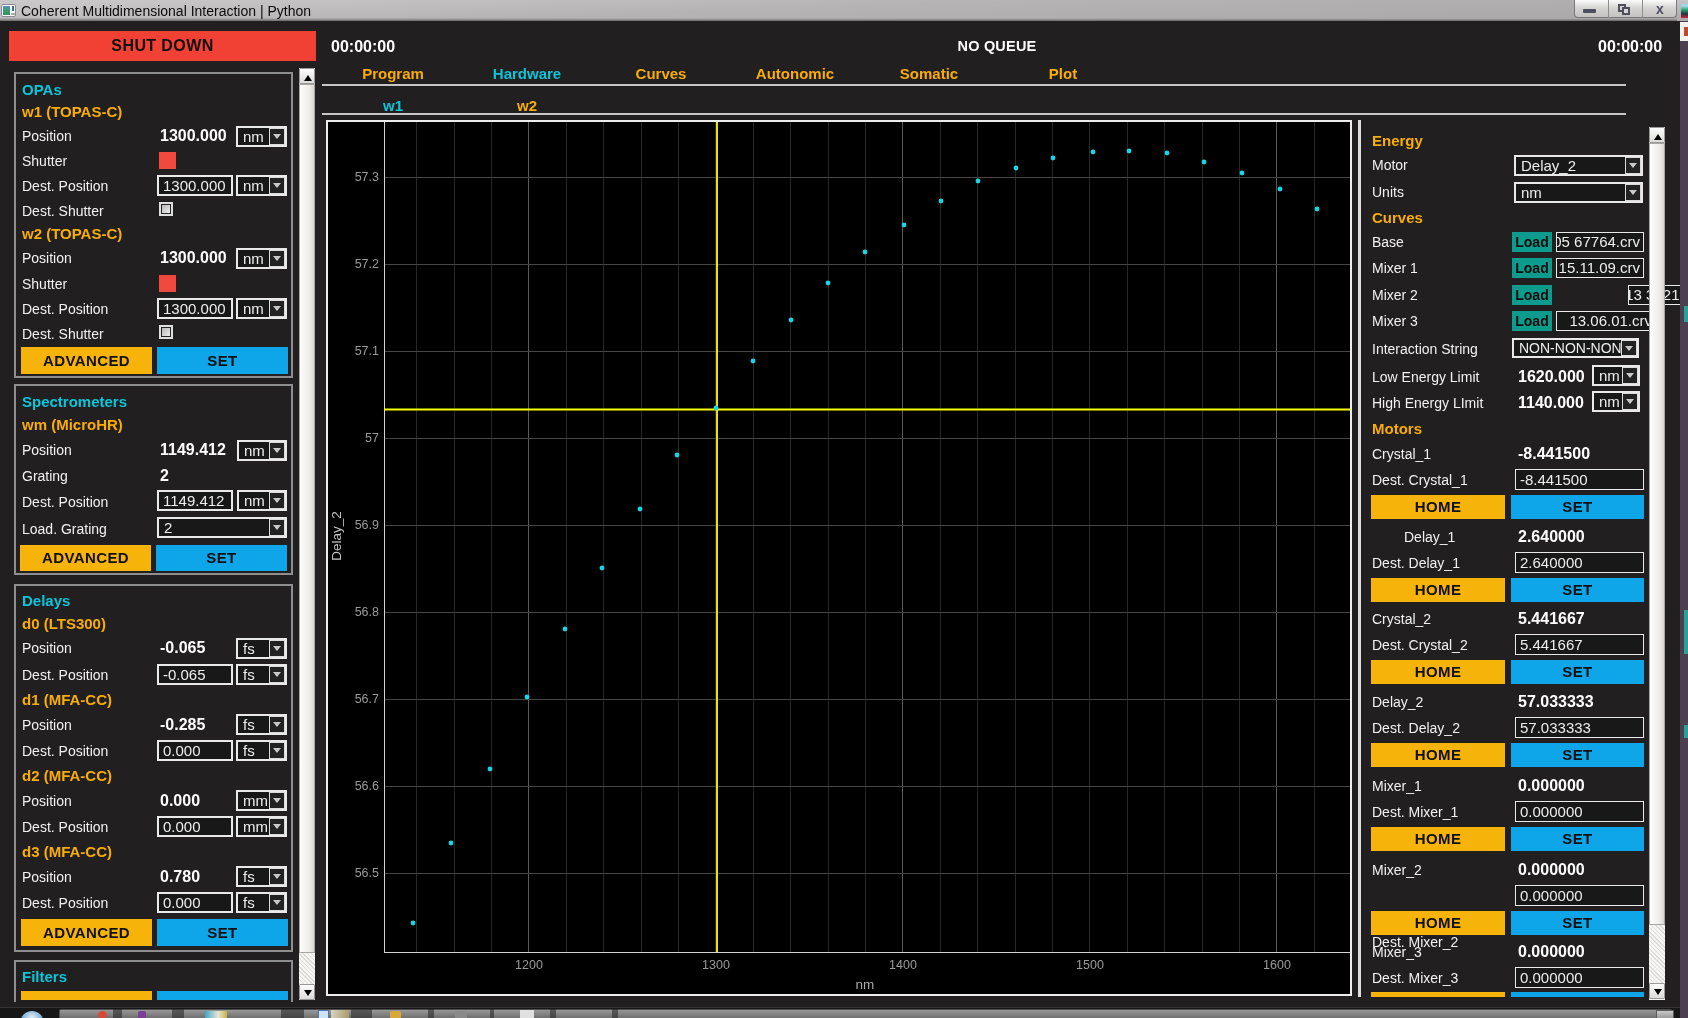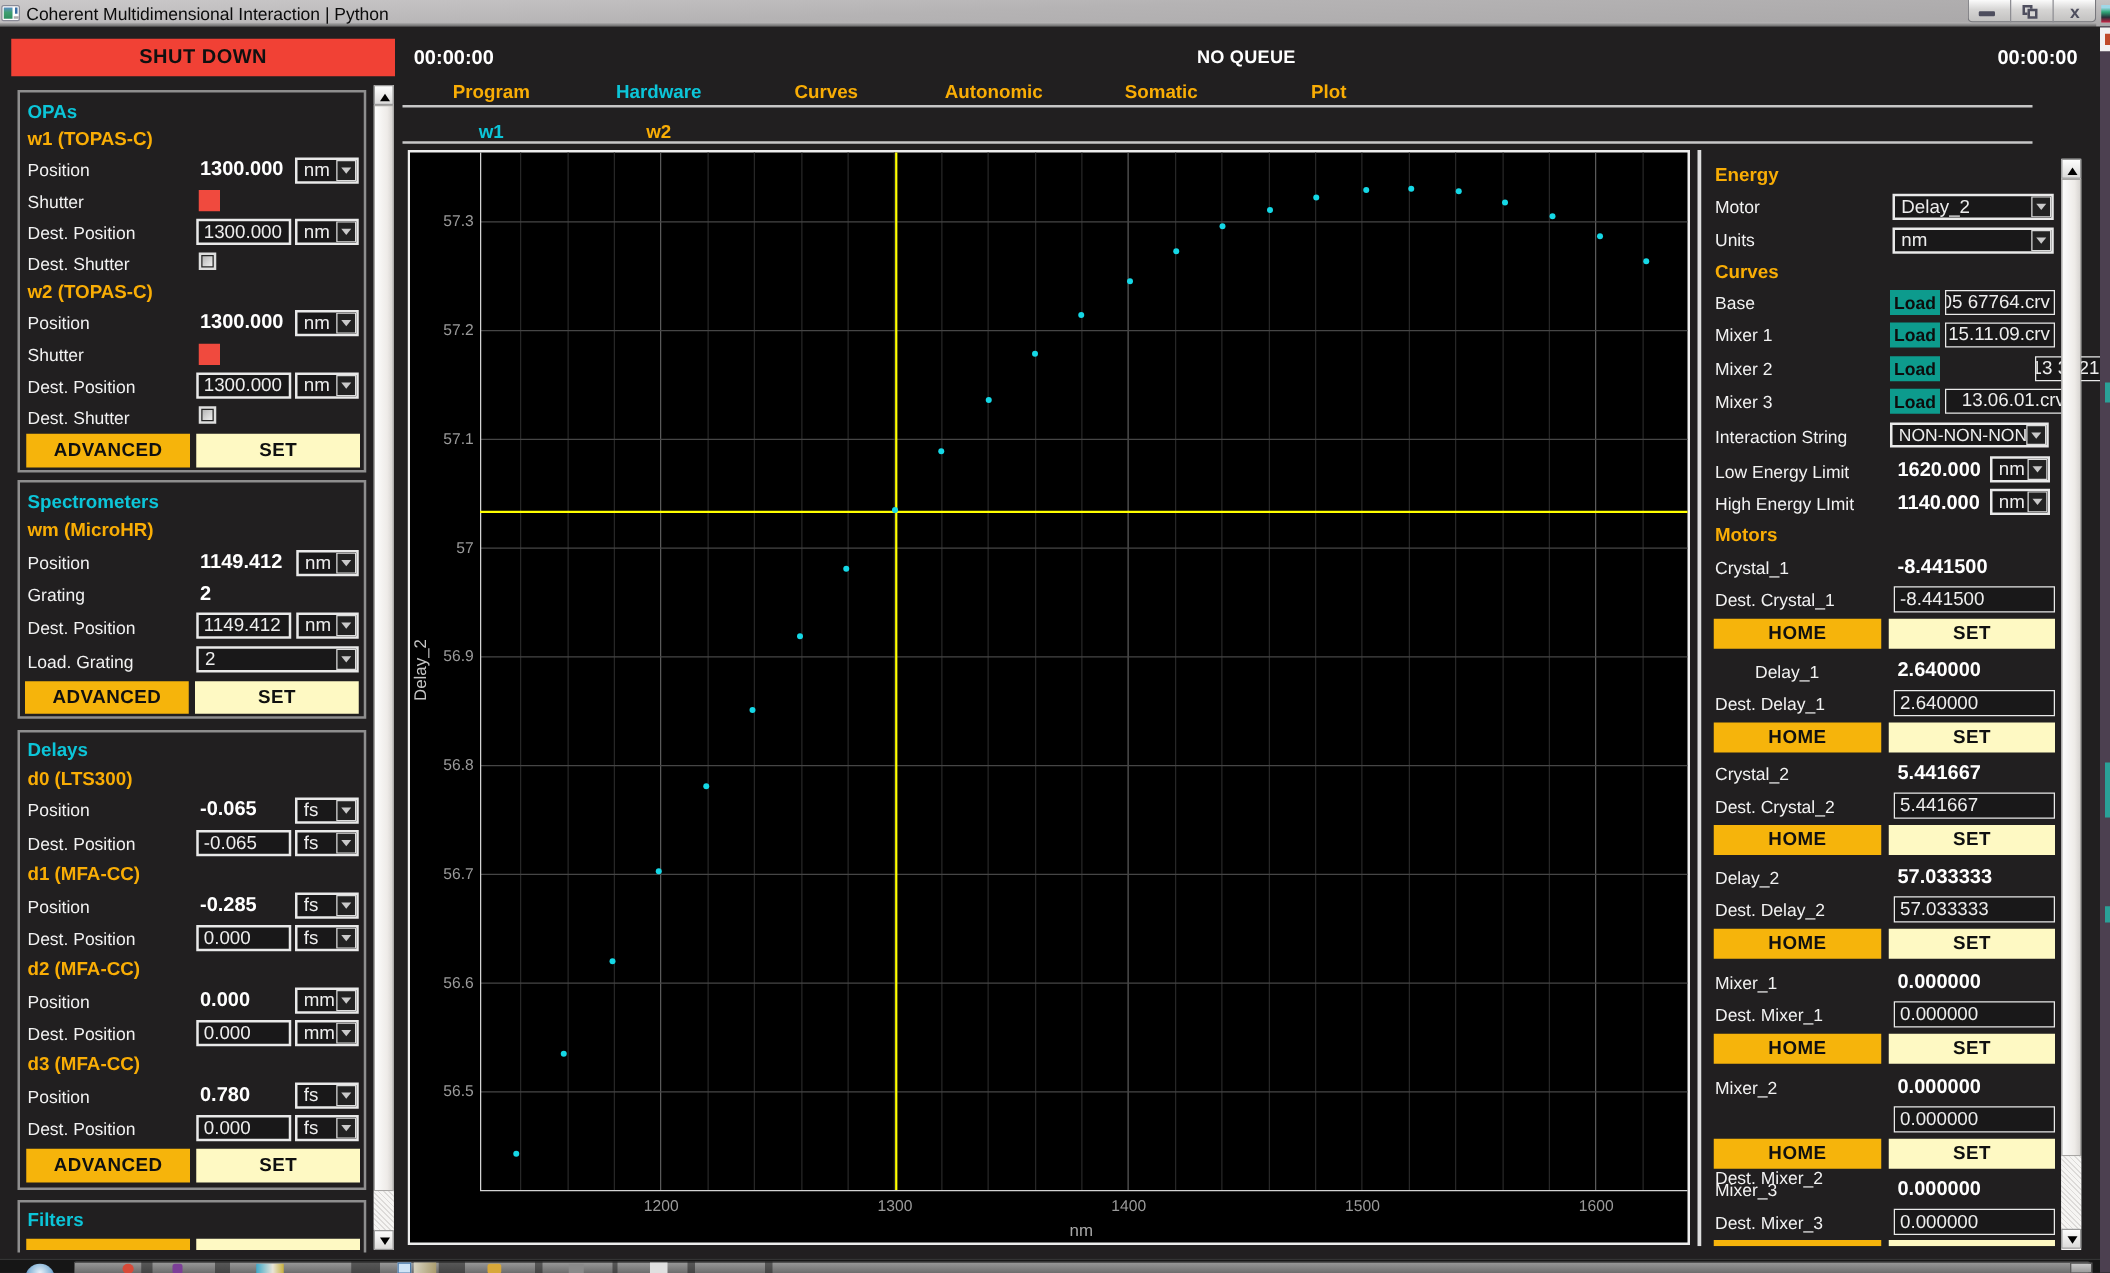--- a/index.html
+++ b/index.html
@@ -10,21 +10,21 @@
 .inp{position:absolute;border:2px solid #e9e9e9;background:#191819;color:#ededed;font-size:15px;white-space:nowrap;overflow:hidden}
 .inp span{position:absolute;left:4px;top:50%;transform:translateY(-52%)}
 .inp1{border-width:1px}
 
 .cmb{position:absolute;border:2px solid #e9e9e9;background:#191819;color:#ededed;font-size:15px;white-space:nowrap;overflow:hidden}
 .cmb .t{position:absolute;left:5px;top:50%;transform:translateY(-52%)}
 .ar{position:absolute;right:0;top:0;bottom:0;width:16px;border:1px solid #dcdcdc;background:#222}
 .ar i{position:absolute;left:3px;top:5px;width:0;height:0;border:4px solid transparent;border-top:5px solid #c9c9c9}
 .btn{position:absolute;color:#101010;font-weight:bold;font-size:15px;text-align:center;letter-spacing:.4px}
 .adv{background:#f6b40b}
-.set{background:#fef9c3}
+.set{background:#0ea5e9}
 .gbox{position:absolute;border:2px solid #8e8e8e}
 .chk{position:absolute;width:14px;height:14px;border:2px solid #dedede;background:#242424}
 .chk i{position:absolute;left:1px;top:1px;right:1px;bottom:1px;background:linear-gradient(135deg,#b5b5b5,#efefef)}
 .red{position:absolute;width:17px;height:17px;background:#f04a3e}
 .sb{position:absolute;background:#f4f3f2}
 .sbt{position:absolute;background:linear-gradient(180deg,#fdfdfd,#dcdbda);border:1px solid #9a9a9a;border-radius:1px}
 .sth{position:absolute;background:linear-gradient(90deg,#fdfdfc,#eeebe8 70%,#d8d5d2);border:1px solid #a8a6a4}
 .shh{position:absolute;background:repeating-linear-gradient(45deg,#dddbd9 0 1px,#f6f5f3 1px 3px)}
 .tu{width:0;height:0;border:4px solid transparent;border-bottom:6px solid #000;position:absolute;left:4px;top:2px}
 .td{width:0;height:0;border:4px solid transparent;border-top:6px solid #000;position:absolute;left:4px;top:5px}

